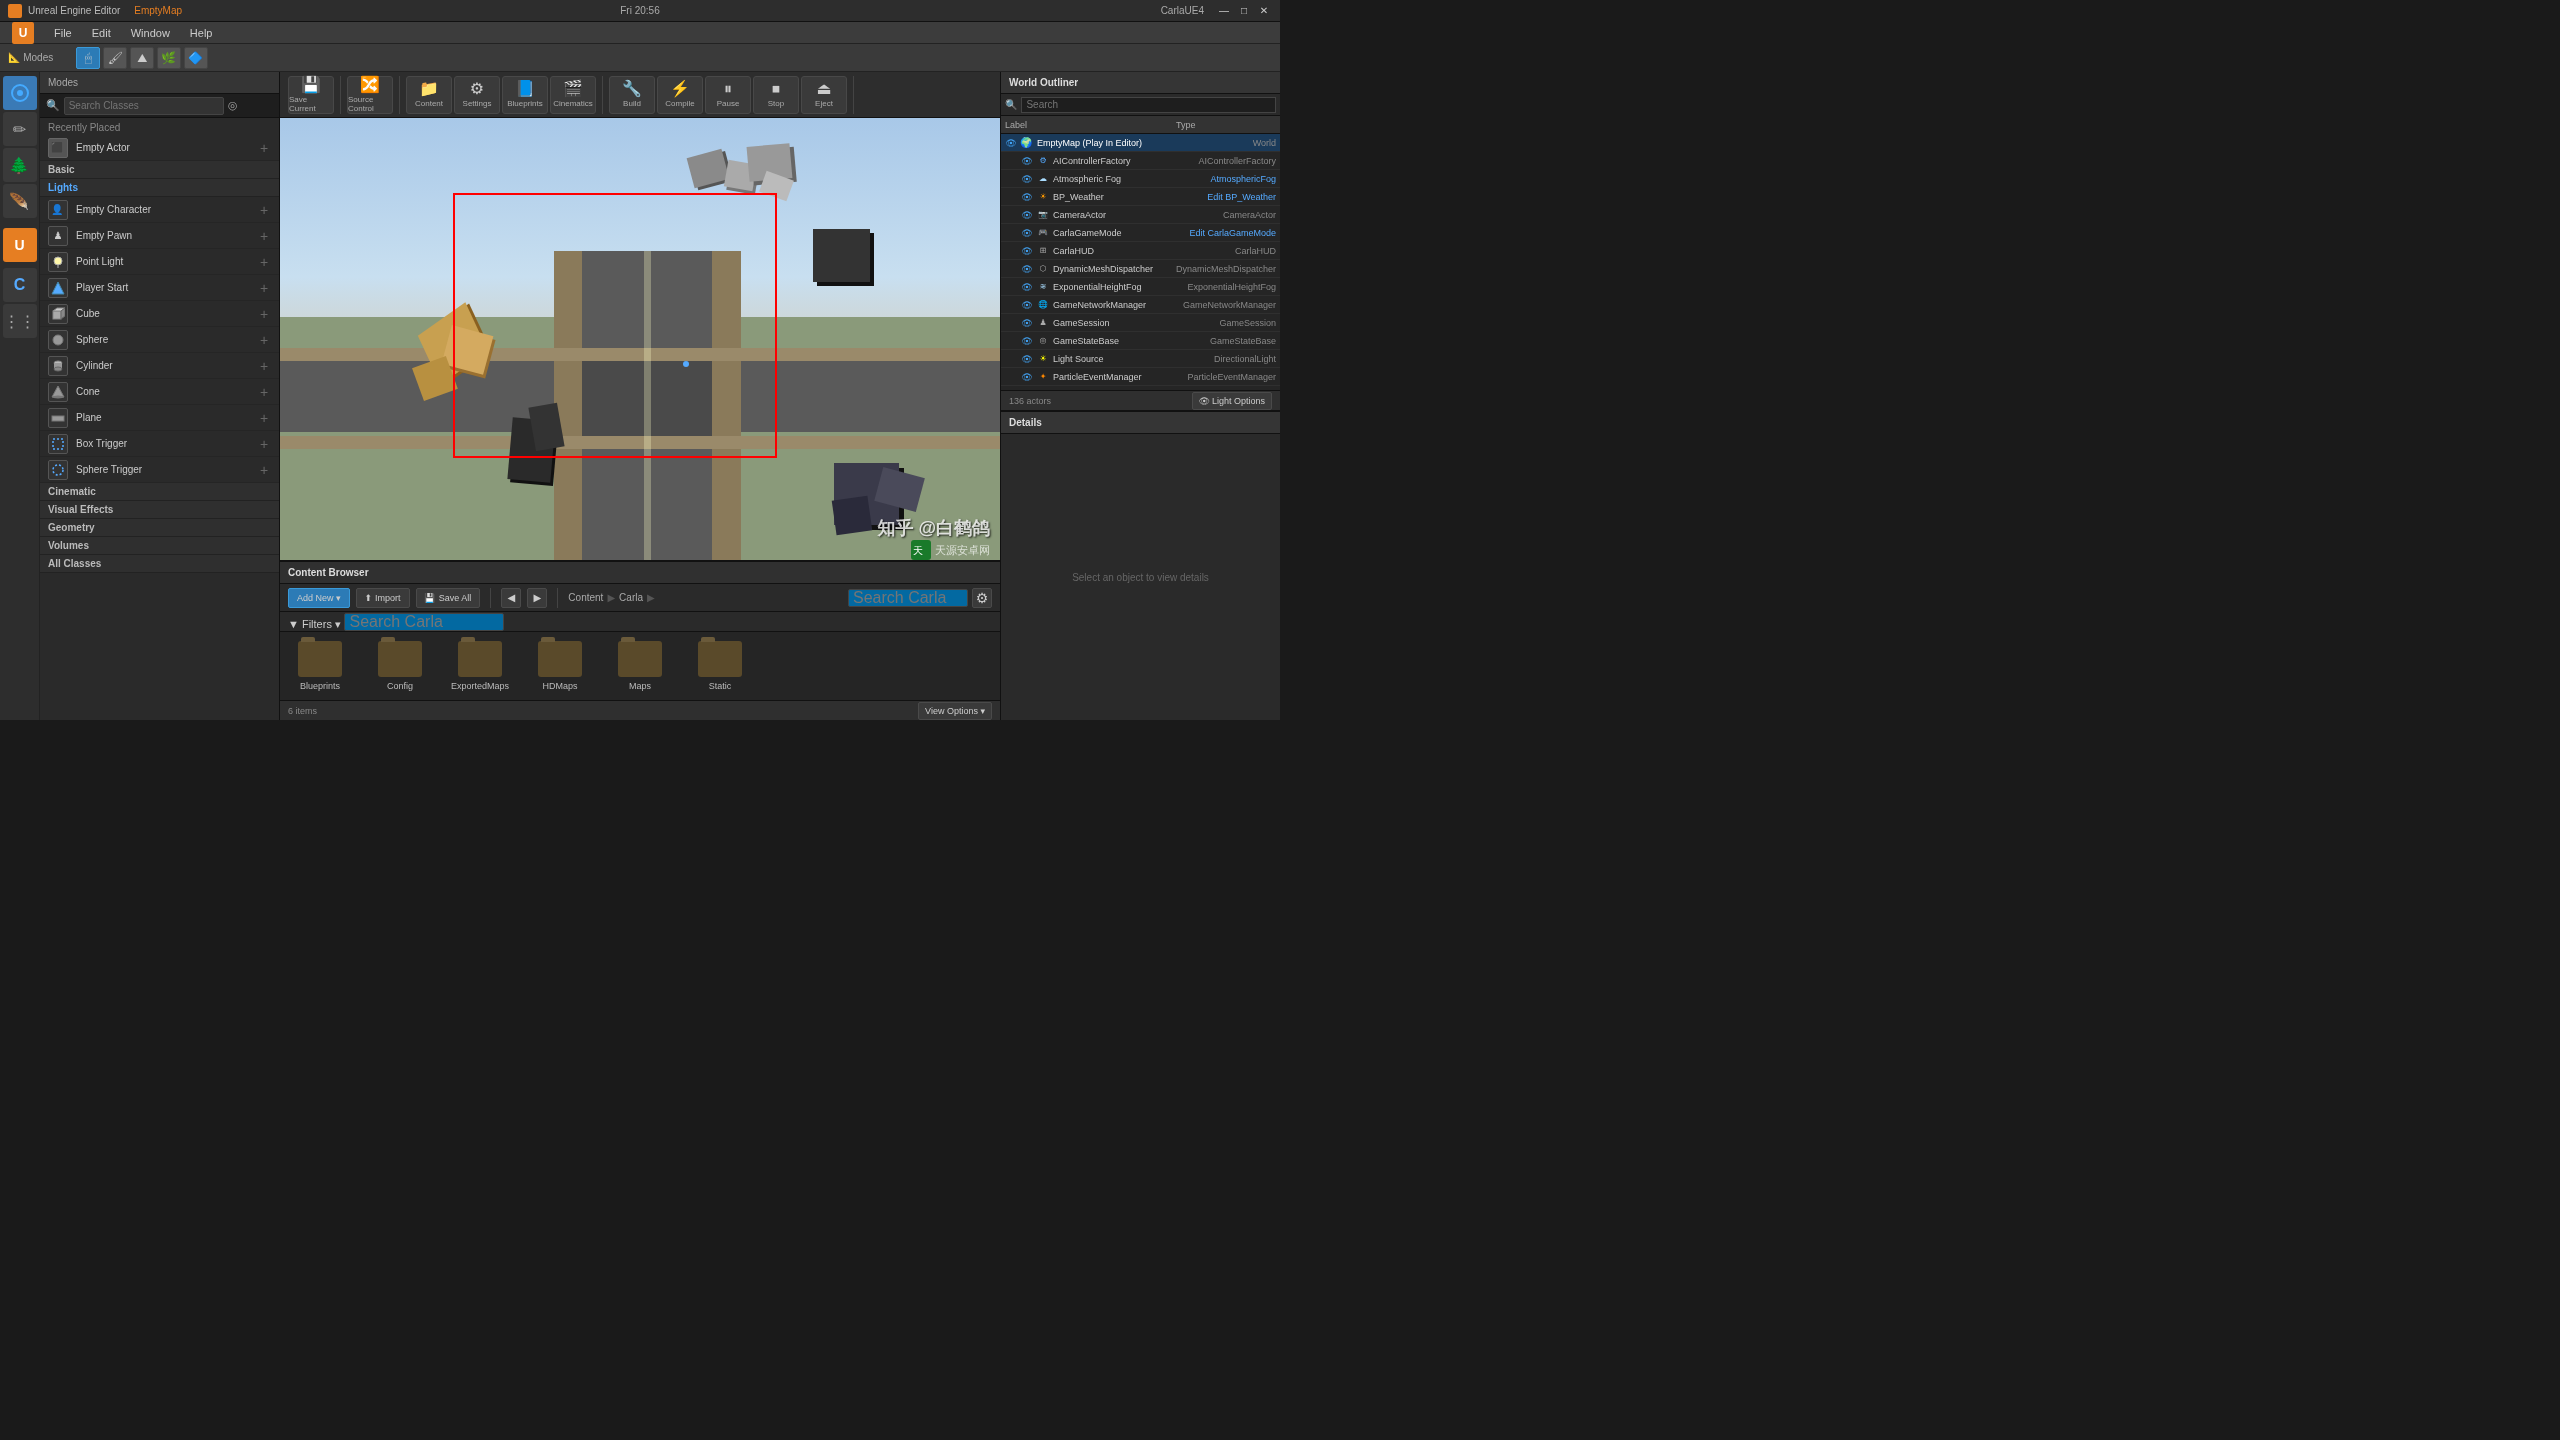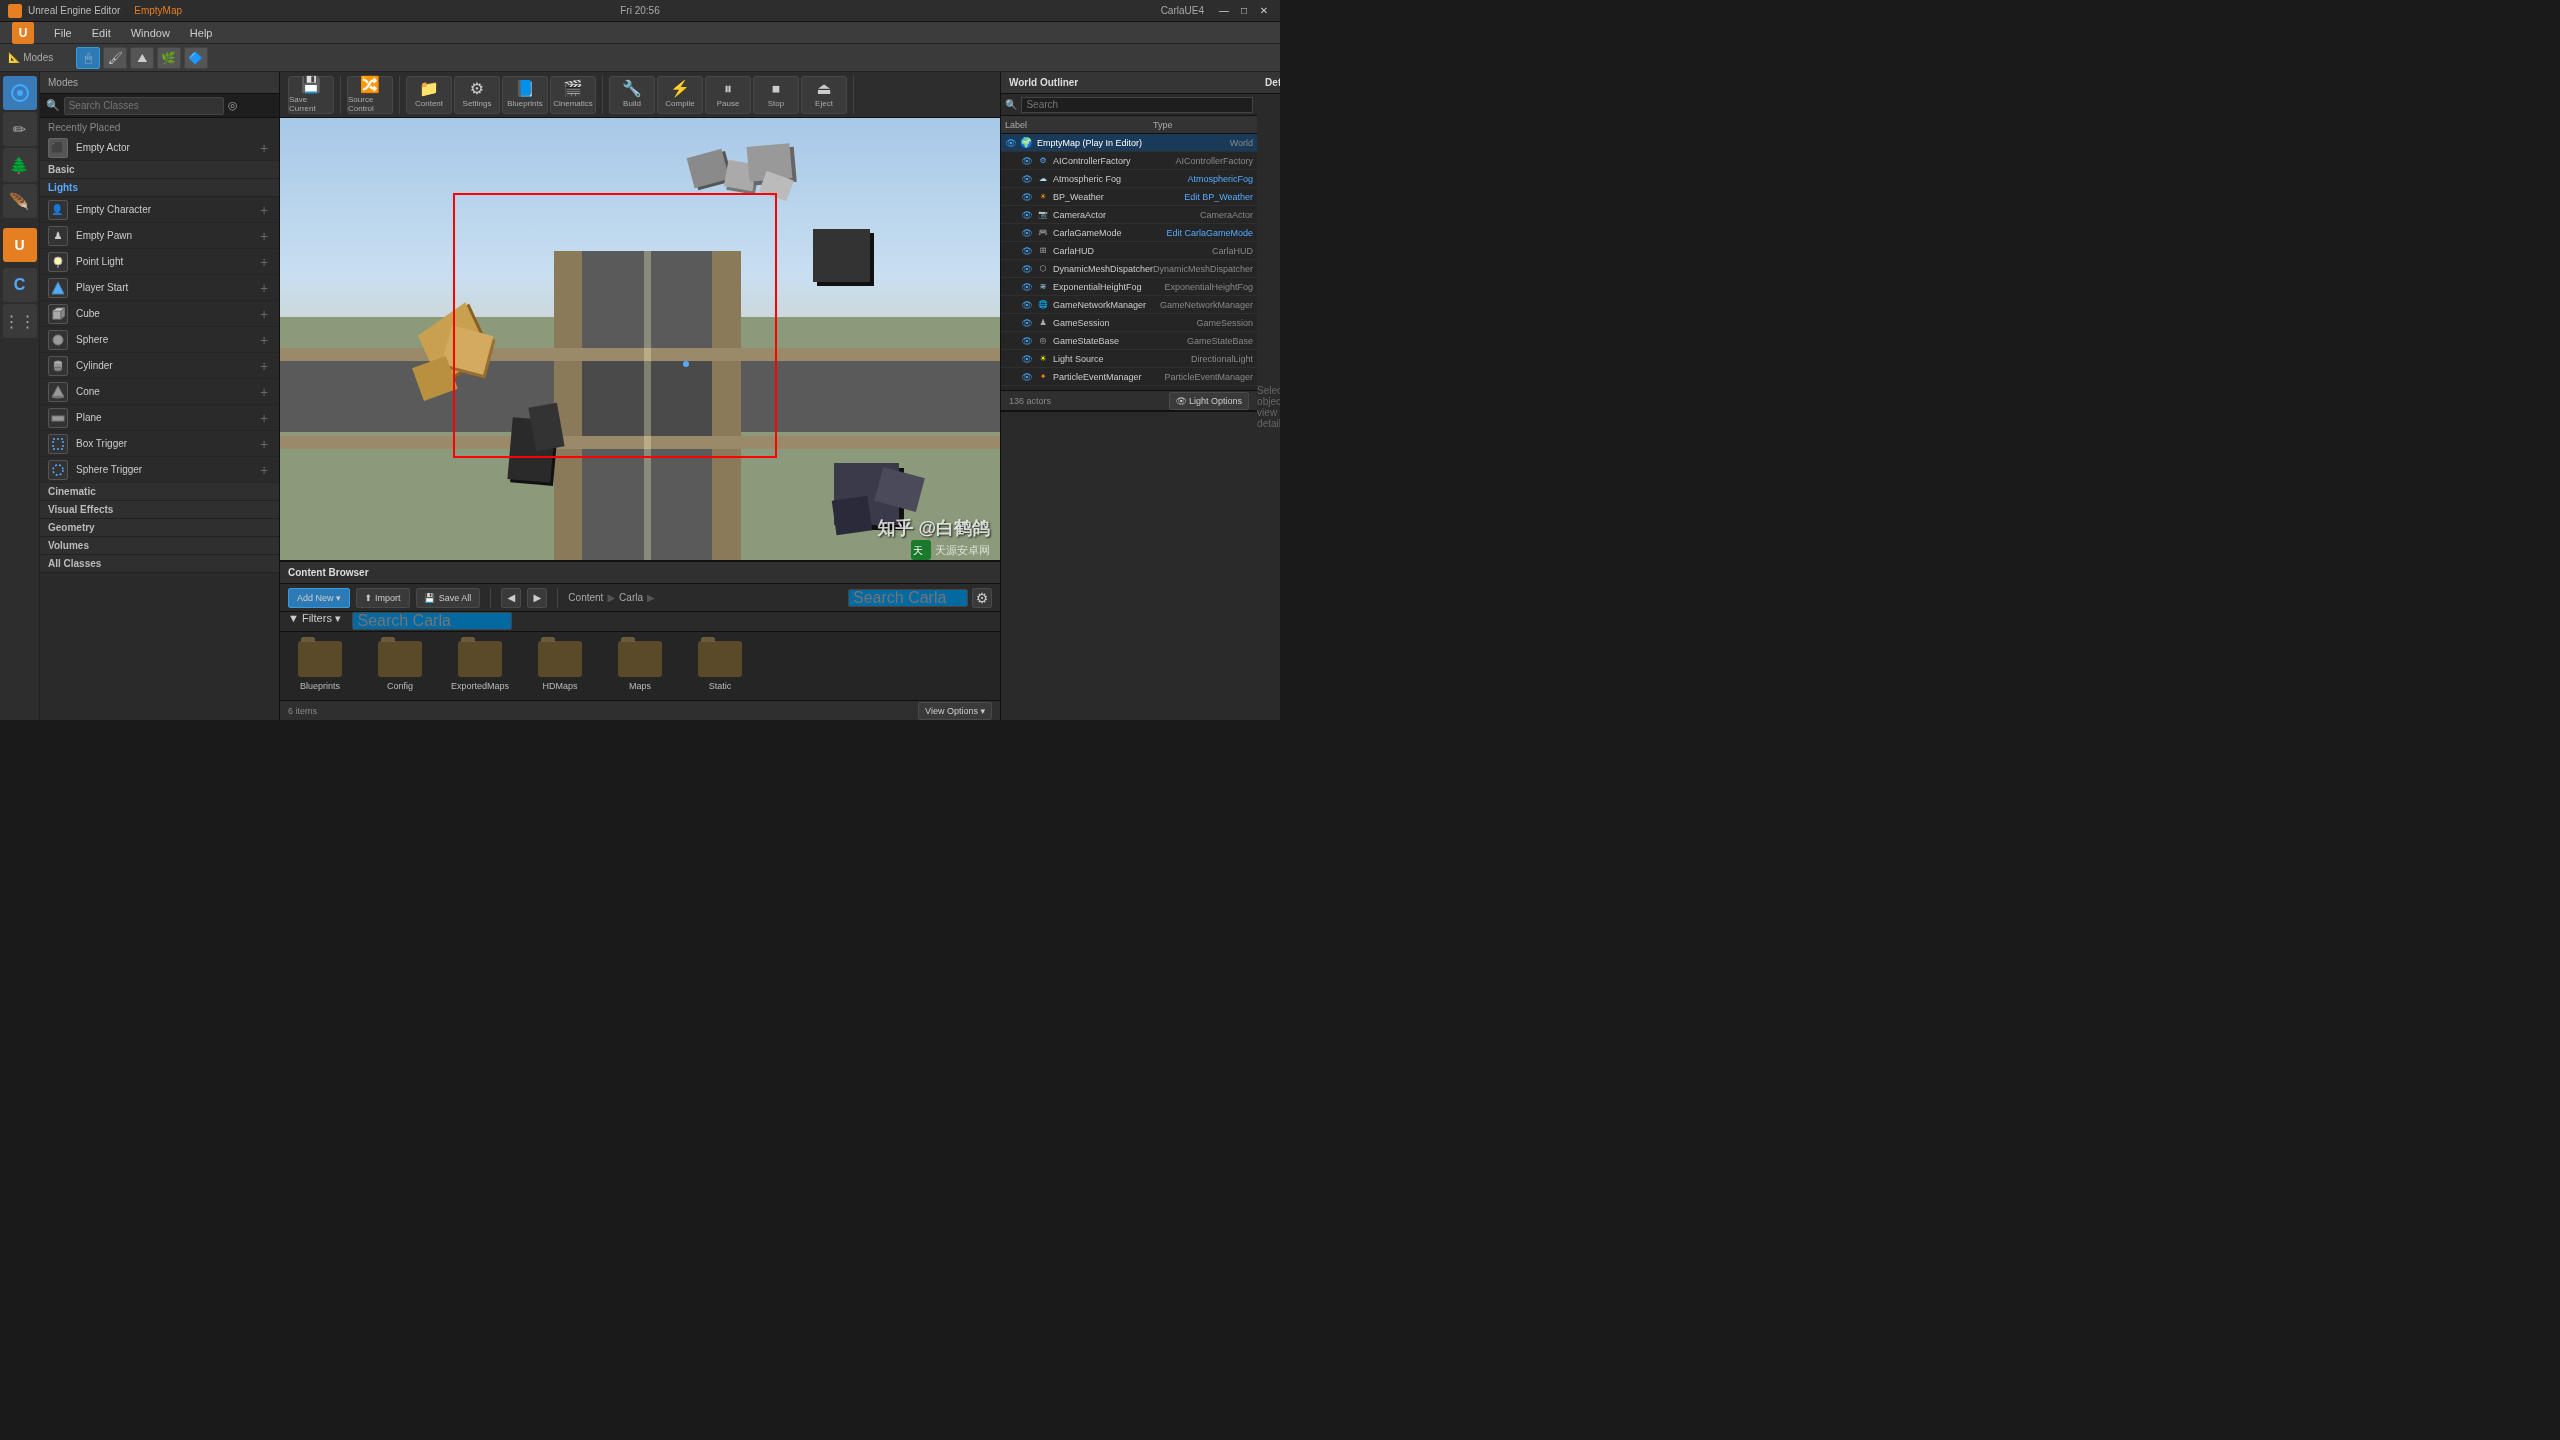--- a/index.html
+++ b/index.html
@@ -53,21 +53,21 @@
     #toolbar .tool-group { display: flex; align-items: center; gap: 2px; border-right: 1px solid #444; padding-right: 6px; margin-right: 2px; }
     #toolbar .tool-btn { display: flex; flex-direction: column; align-items: center; justify-content: center; width: 46px; height: 38px; background: #3a3a3a; border: 1px solid #484848; border-radius: 3px; cursor: pointer; color: #ccc; font-size: 9px; gap: 2px; }
     #toolbar .tool-btn .btn-icon { font-size: 16px; line-height: 1; }
     #toolbar .tool-btn .btn-label { font-size: 8px; color: #aaa; }
     
     
     #viewport-canvas { flex: 1; background: #87b5d4; position: relative; overflow: hidden; }
     .selection-rect { position: absolute; border: 2px solid #ff0000; pointer-events: none; }
     
     
-    #right-panel { width: 280px; background: #2a2a2a; border-left: 1px solid #111; display: flex; flex-direction: row; }
+    #right-panel { width: 280px; background: #2a2a2a; border-left: 1px solid #111; display: flex; flex-direction: column; }
     #world-outliner { flex: 1; display: flex; flex-direction: column; border-bottom: 2px solid #111; max-height: 340px; }
     #world-outliner .panel-header { height: 22px; background: #353535; display: flex; align-items: center; padding: 0 8px; font-size: 10px; color: #ddd; font-weight: bold; border-bottom: 1px solid #111; }
     #world-outliner .search-row { height: 22px; background: #2a2a2a; display: flex; align-items: center; padding: 0 4px; border-bottom: 1px solid #111; }
     #world-outliner .search-row input { flex: 1; background: #1e1e1e; border: 1px solid #444; color: #ccc; font-size: 10px; height: 16px; padding: 0 4px; }
     #outliner-list { flex: 1; overflow-y: auto; background: #252525; }
     #outliner-list::-webkit-scrollbar { width: 8px; }
     #outliner-list::-webkit-scrollbar-track { background: #2a2a2a; }
     #outliner-list::-webkit-scrollbar-thumb { background: #555; border-radius: 2px; }
     .outliner-row { display: flex; align-items: center; height: 18px; padding: 0 4px; border-bottom: 1px solid #2f2f2f; cursor: pointer; }
     .outliner-row.selected { background: #1a4a7a; }
@@ -89,21 +89,21 @@
     #content-browser { height: 160px; background: #252525; border-top: 2px solid #111; display: flex; flex-direction: column; }
     #content-browser .cb-header { height: 22px; background: #303030; display: flex; align-items: center; padding: 0 8px; gap: 8px; border-bottom: 1px solid #111; }
     #content-browser .cb-header .cb-title { font-size: 10px; color: #ddd; font-weight: bold; }
     #content-browser .cb-toolbar { height: 28px; background: #2a2a2a; display: flex; align-items: center; padding: 0 8px; gap: 6px; border-bottom: 1px solid #111; }
     #content-browser .cb-toolbar .cb-btn { height: 20px; padding: 0 8px; background: #3a3a3a; border: 1px solid #4a4a4a; border-radius: 2px; color: #ccc; font-size: 9px; cursor: pointer; display: flex; align-items: center; gap: 3px; }
     #content-browser .cb-toolbar .cb-btn.accent { background: #2c7bb6; border-color: #3a9ad9; }
     #content-browser .cb-path { display: flex; align-items: center; gap: 4px; flex: 1; }
     #content-browser .cb-path .path-part { font-size: 10px; color: #aaa; cursor: pointer; }
     #content-browser .cb-path .path-sep { color: #555; font-size: 10px; }
     #content-browser .cb-search { height: 18px; background: #0369a1; border: 1px solid #444; color: #ccc; font-size: 16px; padding: 0 4px; border-radius: 2px; width: 120px; }
-    #content-browser .cb-filters { height: 20px; background: #2a2a2a; display: flex; align-items: flex-start; padding: 0 8px; gap: 12px; border-bottom: 1px solid #111; }
+    #content-browser .cb-filters { height: 20px; background: #2a2a2a; display: flex; align-items: flex-end; padding: 0 8px; gap: 4px; border-bottom: 1px solid #111; }
     #content-browser .cb-content { flex: 1; display: flex; align-items: center; padding: 8px 12px; gap: 24px; }
     #content-browser .folder-item { display: flex; flex-direction: column; align-items: center; gap: 4px; cursor: pointer; width: 56px; }
     #content-browser .folder-icon { width: 44px; height: 36px; background: #5a4a2a; border-radius: 3px; position: relative; display: flex; align-items: center; justify-content: center; }
     #content-browser .folder-icon::before { content: ''; position: absolute; top: -4px; left: 3px; width: 14px; height: 5px; background: #6a5a3a; border-radius: 2px 2px 0 0; }
     #content-browser .folder-label { font-size: 9px; color: #bbb; text-align: center; }
     #content-browser .cb-footer { height: 20px; background: #2f2f2f; display: flex; align-items: center; padding: 0 8px; border-top: 1px solid #111; font-size: 9px; color: #888; justify-content: space-between; }
     
     
     #watermark { position: absolute; bottom: 20px; right: 10px; color: rgba(255,255,255,0.8); font-size: 18px; font-weight: bold; text-shadow: 1px 1px 2px rgba(0,0,0,0.8); pointer-events: none; }
     #watermark2 { position: absolute; bottom: 0px; right: 10px; color: rgba(255,255,255,0.7); font-size: 11px; pointer-events: none; display: flex; align-items: center; gap: 4px; }

